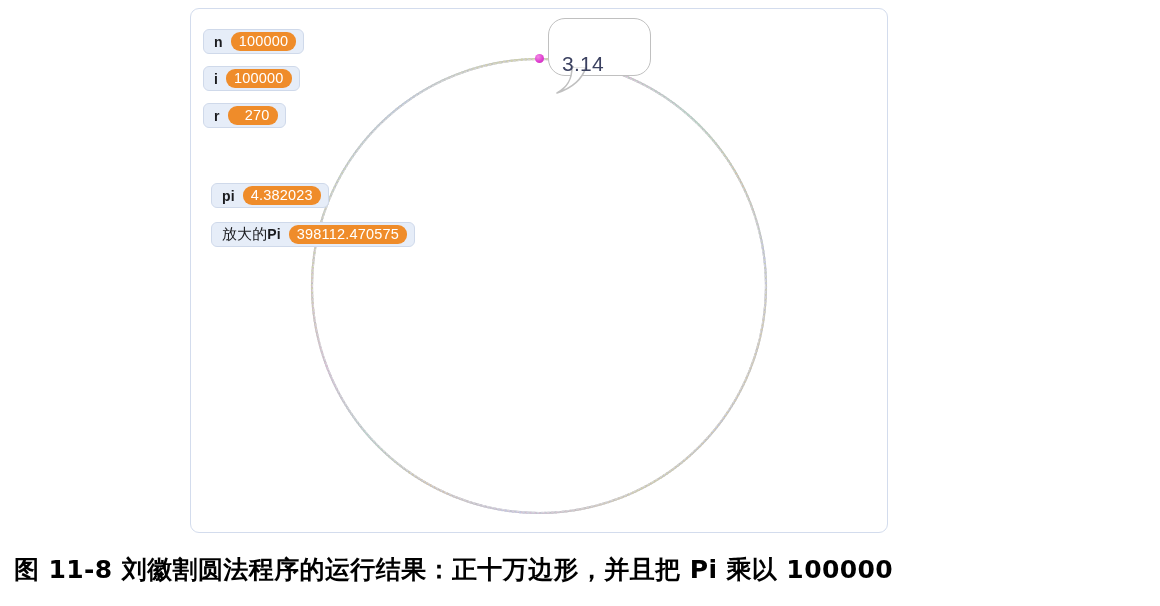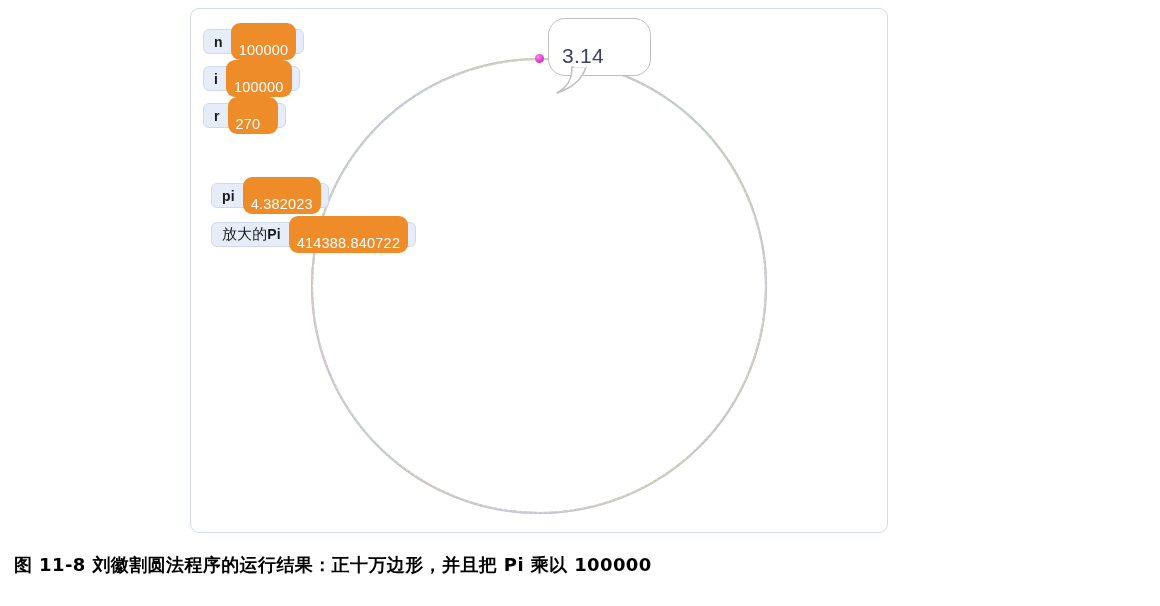--- a/index.html
+++ b/index.html
@@ -64,21 +64,21 @@
     width: 103px;
     height: 58px;
     border: 1.6px solid #c0c0c0;
     border-radius: 17px;
     background: #ffffff;
     box-sizing: border-box;
   }
   #speech-bubble .bubble-text {
     position: absolute;
     left: 0;
-    top: 4px;
+    top: 12px;
     width: 103px;
     height: 68px;
     display: flex;
     align-items: center;
     justify-content: flex-start;
     padding-left: 14px;
     box-sizing: border-box;
     font-size: 21px;
     color: #3b4160;
     letter-spacing: 0.3px;
@@ -118,42 +118,42 @@
     font-weight: bold;
     font-size: 14px;
   }
   .watcher .w-value {
     margin-left: 8px;
     background: #ef8c2a;
     color: #ffffff;
     font-size: 14.5px;
     font-weight: normal;
     border-radius: 9px;
-    padding: 19px 8px 2px 8px;
+    padding: 1px 8px 2px 8px;
     line-height: 16px;
     min-width: 34px;
-    text-align: left;
+    text-align: right;
     letter-spacing: 0.2px;
   }
 
   
   #watcher-0 { left: 12px;  top: 20px; }
   #watcher-1 { left: 12px;  top: 57px; }
   #watcher-2 { left: 12px;  top: 94px; }
   #watcher-3 { left: 12px;  top: 134px; }
   #watcher-4 { left: 20px;  top: 174px; }
   #watcher-5 { left: 20px;  top: 213px; }
 
   
   #caption {
     position: absolute;
     left: 14px;
     top: 553px;
     width: 1140px;
-    font-size: 18px;
+    font-size: 25px;
     font-weight: bold;
     color: #000000;
     letter-spacing: 0.4px;
     white-space: nowrap;
     font-family: "DejaVu Sans", "Liberation Sans", sans-serif;
   }
 </style>
 </head>
 <body>
 
@@ -207,21 +207,21 @@
   </div>
 
 
   <div class="watcher" id="watcher-4">
     <span class="w-label">pi</span>
     <span class="w-value">4.382023</span>
   </div>
 
   <div class="watcher" id="watcher-5">
     <span class="w-label cjk">放大的<b>Pi</b></span>
-    <span class="w-value">414388.840722</span>
+    <span class="w-value">398112.470575</span>
   </div>
 
   <div id="sprite"></div>
 
   <div id="speech-bubble">
     <div class="bubble-body"></div>
     <svg class="bubble-tail" viewBox="0 0 46 30">
       <path d="M 34 1 C 30 14 20 22 5 27 C 16 21 20 13 20 1 Z" fill="#ffffff" stroke="#c0c0c0" stroke-width="1.6" stroke-linejoin="round"></path>
       <path d="M 22 0 L 34 0" stroke="#ffffff" stroke-width="3"></path>
     </svg>

